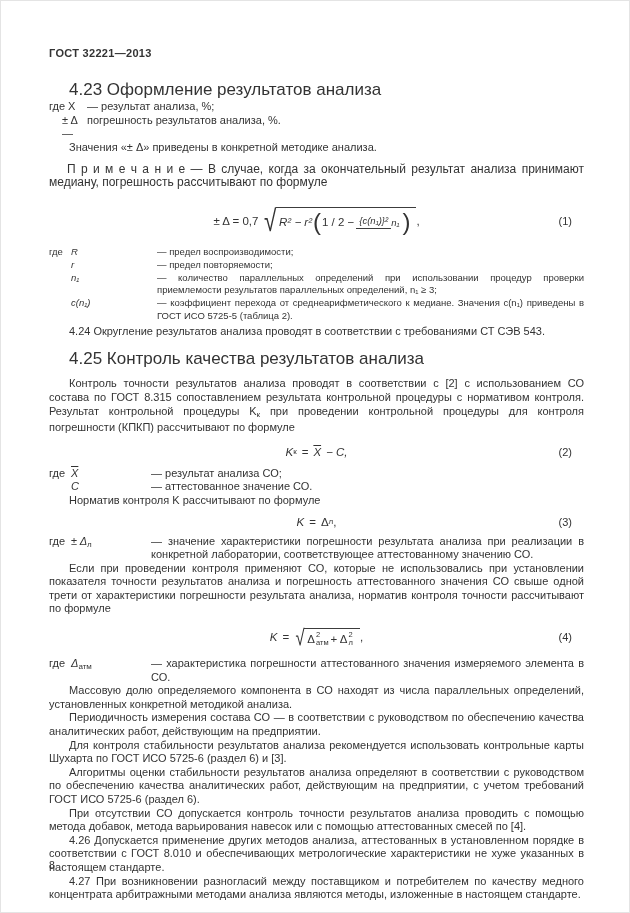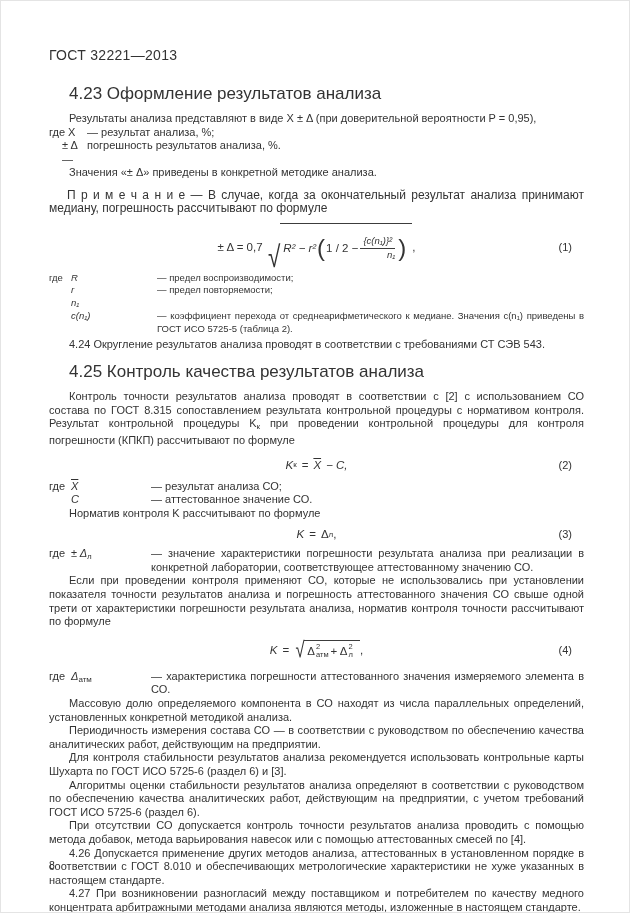--- a/index.html
+++ b/index.html
@@ -11,21 +11,21 @@
     color: #333333;
   }
   .page {
     position: relative;
     width: 630px; height: 913px;
     background: #ffffff;
     border: 1px solid #e4e4e4;
     padding: 46px 45px 0 48px;
     overflow: hidden;
   }
-  .doc-header { font-size: 14px; font-weight: normal; letter-spacing: .3px; }
+  .doc-header { font-size: 11px; font-weight: bold; letter-spacing: .3px; }
   .sec-heading {
     font-size: 17px; font-weight: normal;
     margin: 21px 0 0 20px;
   }
   .sec-heading.second { margin-top: 11px; }
   .para {
     font-size: 11px; line-height: 13.6px;
     margin: 0; text-align: justify; text-indent: 20px;
   }
   .para.first { margin-top: 8px; }
@@ -66,22 +66,22 @@
     font-size: 30px; line-height: 26px; font-weight: 300;
     margin-right: -2px; transform: scaleX(.75);
   }
   .sqrt-sym.small { font-size: 22px; line-height: 19px; }
   .sqrt-body {
     border-top: 1.2px solid #3c3c3c;
     display: inline-flex; align-items: center;
     padding: 2px 5px 0 3px;
   }
   .frac {
-    display: inline-flex; flex-direction: column; align-items: flex-end;
-    font-size: 9.5px; line-height: 10.5px; margin: 10px 2px;
+    display: inline-flex; flex-direction: row; align-items: flex-end;
+    font-size: 9.5px; line-height: 10.5px; margin: 4px 2px;
   }
   .frac-num { border-bottom: 1px solid #3c3c3c; padding: 0 3px 1px; }
   .frac-den { padding-top: 1px; }
   .bigp { font-size: 24px; font-weight: 300; line-height: 24px; font-style: normal; margin: 0 1px; }
   .supsub {
     display: inline-flex; flex-direction: column; align-items: flex-start;
     font-size: 7.5px; line-height: 8px; font-style: normal;
     margin: 0 2px 0 1px;
   }
   
@@ -100,21 +100,20 @@
 </style>
 </head>
 <body>
 
 <div class="page">
 
   <div class="doc-header">ГОСТ 32221—2013</div>
 
   <div class="sec-heading">4.23 Оформление результатов анализа</div>
 
-  <p class="para first">Результаты анализа представляют в виде X ± Δ  (при доверительной вероятности P = 0,95),</p>
 
   <div class="def-row">
     <span class="def-term">где X</span>
     <span class="def-text">— результат анализа, %;</span>
   </div>
   <div class="def-row">
     <span class="def-term indent upright">± Δ —</span>
     <span class="def-text">погрешность результатов анализа, %.</span>
   </div>
 
@@ -148,20 +147,21 @@
       <span class="wtext">— предел  воспроизводимости;</span>
     </div>
     <div class="wrow">
       <span class="wlead"></span>
       <span class="wterm">r</span>
       <span class="wtext">— предел  повторяемости;</span>
     </div>
     <div class="wrow">
       <span class="wlead"></span>
       <span class="wterm">n₁</span>
+      <span class="wtext">— количество параллельных определений при использовании  процедур  проверки  приемлемости  результатов параллельных определений, n₁ ≥ 3;</span>
     </div>
     <div class="wrow">
       <span class="wlead"></span>
       <span class="wterm">c(n₁)</span>
       <span class="wtext">— коэффициент  перехода  от   среднеарифметического  к  медиане.  Значения  c(n₁)  приведены  в ГОСТ ИСО 5725-5 (таблица 2).</span>
     </div>
   </div>
 
   <p class="para gap">4.24 Округление результатов анализа проводят в соответствии с требованиями СТ СЭВ 543.</p>
 

